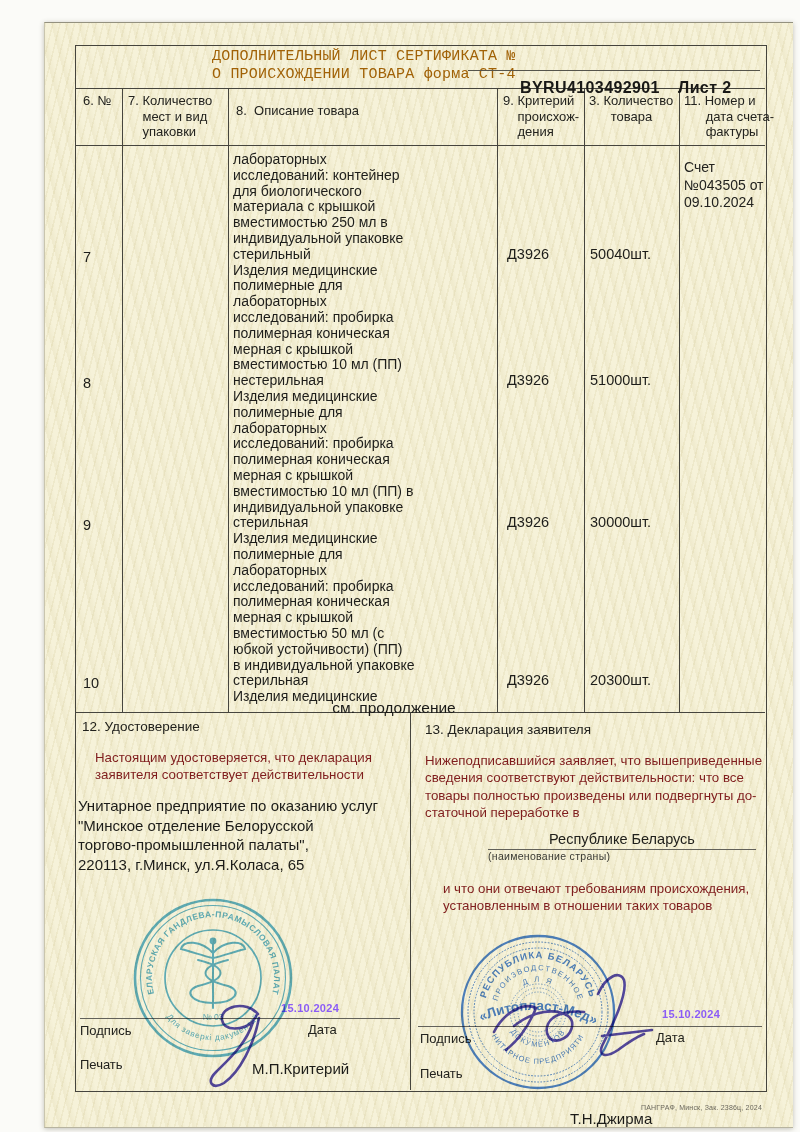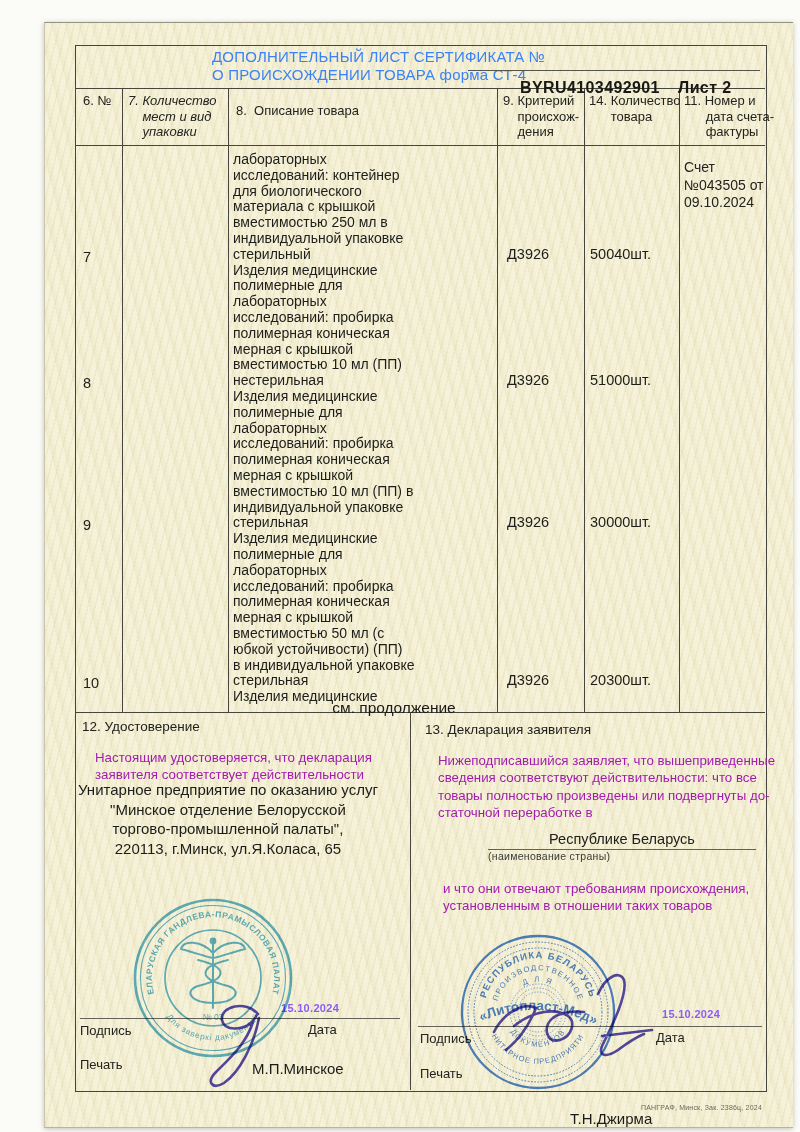--- a/index.html
+++ b/index.html
@@ -11,32 +11,32 @@
   .paper::before{content:"";position:absolute;inset:0;z-index:0;
      background-image:
        repeating-linear-gradient(104deg, rgba(187,172,105,.13) 0 1.5px, rgba(0,0,0,0) 1.5px 7px),
        repeating-linear-gradient(76deg, rgba(187,172,105,.10) 0 1.5px, rgba(0,0,0,0) 7px 13px);}
   .abs{position:absolute;}
   .hl{position:absolute;background:#46453e;height:1.4px;}
   .vl{position:absolute;background:#46453e;width:1.4px;}
   .mainbox{position:absolute;left:75px;top:45px;width:690px;height:1045px;border:1.6px solid #45443d;}
   .pre{white-space:pre;}
   .preline{white-space:pre-line;}
-  .title{font-size:15px;letter-spacing:.2px;color:#3b82f6;}
+  .title{font-size:15px;letter-spacing:.2px;color:#a16207;font-family:Liberation Mono, monospace;}
   .certnum{font-size:16px;font-weight:bold;letter-spacing:.4px;color:#181816;margin-top:24px;}
   .hcell{font-size:13px;line-height:15.5px;color:#23231f;}
   .desc-col{position:absolute;left:233px;top:152px;width:262px;font-size:14px;line-height:15.8px;color:#1d1d1a;}
   .item{position:relative;}
   .inum{position:absolute;left:-150px;bottom:-3px;font-size:14.5px;}
   .icrit{position:absolute;left:274px;bottom:0px;font-size:14.5px;}
   .iqty{position:absolute;left:357px;bottom:0px;font-size:14.5px;}
   .invoice{position:absolute;left:684px;top:159px;font-size:14px;line-height:17.5px;}
   .contnote{position:absolute;left:288px;top:699px;width:212px;text-align:center;font-size:15.5px;color:#191917;}
   .sechead{font-size:13.5px;color:#21211d;}
-  .statement{font-size:13.3px;line-height:17.3px;color:#a21caf;}
+  .statement{font-size:13.3px;line-height:17.3px;color:#7f1d1d;}
   .org{font-size:15px;line-height:19.5px;color:#1c1c19;}
   .country{font-size:14.5px;color:#20201c;text-align:center;}
   .country-note{font-size:10.5px;color:#3a3a34;text-align:left;letter-spacing:.3px;}
   .lbl{font-size:13px;color:#22221e;}
   .dateval{font-size:11px;font-weight:bold;letter-spacing:.3px;color:#8b5cf6;}
   .signer{font-size:15px;color:#1b1b18;}
   .printinfo{position:absolute;left:641px;top:1104px;font-size:7px;color:#6a675c;letter-spacing:.2px;}
   .stamp{position:absolute;mix-blend-mode:multiply;opacity:.85;}
   .sig{position:absolute;mix-blend-mode:multiply;}
   svg text{font-family:"Liberation Sans",sans-serif;}
@@ -58,28 +58,28 @@
   <div class="hl" style="left:75px;top:712px;width:690px;"></div>
   <div class="vl" style="left:410px;top:712px;height:378px;"></div>
 
   <div class="abs title" style="left:212px;top:48px;">ДОПОЛНИТЕЛЬНЫЙ ЛИСТ СЕРТИФИКАТА №</div>
   <div class="abs title" style="left:212px;top:66px;">О ПРОИСХОЖДЕНИИ ТОВАРА  форма СТ-4</div>
   <div class="hl" style="left:468px;top:70px;width:292px;height:1.2px;background:#56554c;"></div>
   <div class="abs certnum" style="left:520px;top:55px;">BYRU4103492901</div>
   <div class="abs certnum" style="left:678px;top:55px;">Лист 2</div>
 
   <div class="abs hcell pre" style="left:83px;top:93px;">6. №</div>
-  <div class="abs hcell pre" style="left:128px;top:93px;font-style:italic;">7. Количество
+  <div class="abs hcell pre" style="left:128px;top:93px;">7. Количество
     мест и вид
     упаковки</div>
   <div class="abs hcell pre" style="left:236px;top:103px;">8.  Описание товара</div>
   <div class="abs hcell pre" style="left:503px;top:93px;">9. Критерий
     происхож-
     дения</div>
-  <div class="abs hcell pre" style="left:589px;top:93px;">14. Количество
+  <div class="abs hcell pre" style="left:589px;top:93px;">3. Количество
       товара</div>
   <div class="abs hcell pre" style="left:684px;top:93px;">11. Номер и
       дата счета-
       фактуры</div>
 
   <div class="invoice preline">Счет
 №043505 от
 09.10.2024</div>
 
   <div class="desc-col">
@@ -137,31 +137,31 @@
       <span class="icrit">Д3926</span>
       <span class="iqty">20300шт.</span>
     </div>
     <div>Изделия медицинские</div>
   </div>
   <div class="contnote">см. продолжение</div>
 
   <div class="abs sechead" style="left:82px;top:719px;">12.  Удостоверение</div>
   <div class="abs statement preline" style="left:95px;top:749px;">Настоящим удостоверяется, что декларация
 заявителя соответствует действительности</div>
-  <div class="abs org preline" style="left:78px;top:780px;text-align:center;">Унитарное предприятие по оказанию услуг
+  <div class="abs org preline" style="left:78px;top:796px;">Унитарное предприятие по оказанию услуг
 "Минское отделение Белорусской
 торгово-промышленной палаты",
 220113, г.Минск, ул.Я.Коласа, 65</div>
 
   <div class="hl" style="left:80px;top:1018px;width:320px;height:1px;background:#62615a;"></div>
   <div class="abs lbl" style="left:80px;top:1023px;">Подпись</div>
   <div class="abs dateval" style="left:281px;top:1002px;">15.10.2024</div>
   <div class="abs lbl" style="left:308px;top:1022px;">Дата</div>
   <div class="abs lbl" style="left:80px;top:1057px;">Печать</div>
-  <div class="abs signer" style="left:252px;top:1060px;">М.П.Минское</div>
+  <div class="abs signer" style="left:252px;top:1060px;">М.П.Критерий</div>
 
   <svg class="stamp" style="left:131px;top:896px;" width="164" height="164" viewBox="0 0 164 164">
     <g fill="none" stroke="#45a6cb">
       <circle cx="82" cy="82" r="78" stroke-width="2.6"></circle>
       <circle cx="82" cy="82" r="72.5" stroke-width="1.1"></circle>
       <circle cx="82" cy="82" r="48" stroke-width="1.7"></circle>
     </g>
     <defs>
       <path id="lsTop" d="M 22.8,96.8 A 61,61 0 1 1 141.2,96.8"></path>
       <path id="lsBot" d="M 30,112 A 58,58 0 0 0 134,112"></path>
@@ -180,21 +180,21 @@
       <path d="M 67,64 C 97,71 97,83 67,90 C 52,95 60,107 82,107"></path>
       <path d="M 97,64 C 67,71 67,83 97,90 C 112,95 104,107 82,107"></path>
     </g>
   </svg>
 
   <svg class="sig" style="left:196px;top:1000px;" width="90" height="90" viewBox="0 0 90 90">
     <path d="M 62,14 C 50,0 24,6 26,20 C 28,32 48,30 56,22 C 61,16 62,12 61,14 M 57,22 C 50,44 34,58 20,72 C 10,82 16,90 28,83 C 44,72 58,44 63,18" fill="none" stroke="#4336ad" stroke-width="2.6" stroke-linecap="round" opacity=".9"></path>
   </svg>
 
   <div class="abs sechead" style="left:425px;top:722px;">13.  Декларация заявителя</div>
-  <div class="abs statement preline" style="left:438px;top:752px;">Нижеподписавшийся заявляет, что вышеприведенные
+  <div class="abs statement preline" style="left:425px;top:752px;">Нижеподписавшийся заявляет, что вышеприведенные
 сведения  соответствуют  действительности:  что  все
 товары  полностью произведены или подвергнуты  до-
 статочной переработке в</div>
   <div class="abs country" style="left:488px;top:831px;width:268px;">Республике Беларусь</div>
   <div class="hl" style="left:488px;top:849px;width:268px;height:1px;background:#62615a;"></div>
   <div class="abs country-note" style="left:488px;top:850px;width:268px;">(наименование страны)</div>
   <div class="abs statement preline" style="left:443px;top:880px;">и что они отвечают требованиям происхождения,
 установленным в отношении таких товаров</div>
 
   <div class="hl" style="left:418px;top:1026px;width:344px;height:1px;background:#62615a;"></div>

